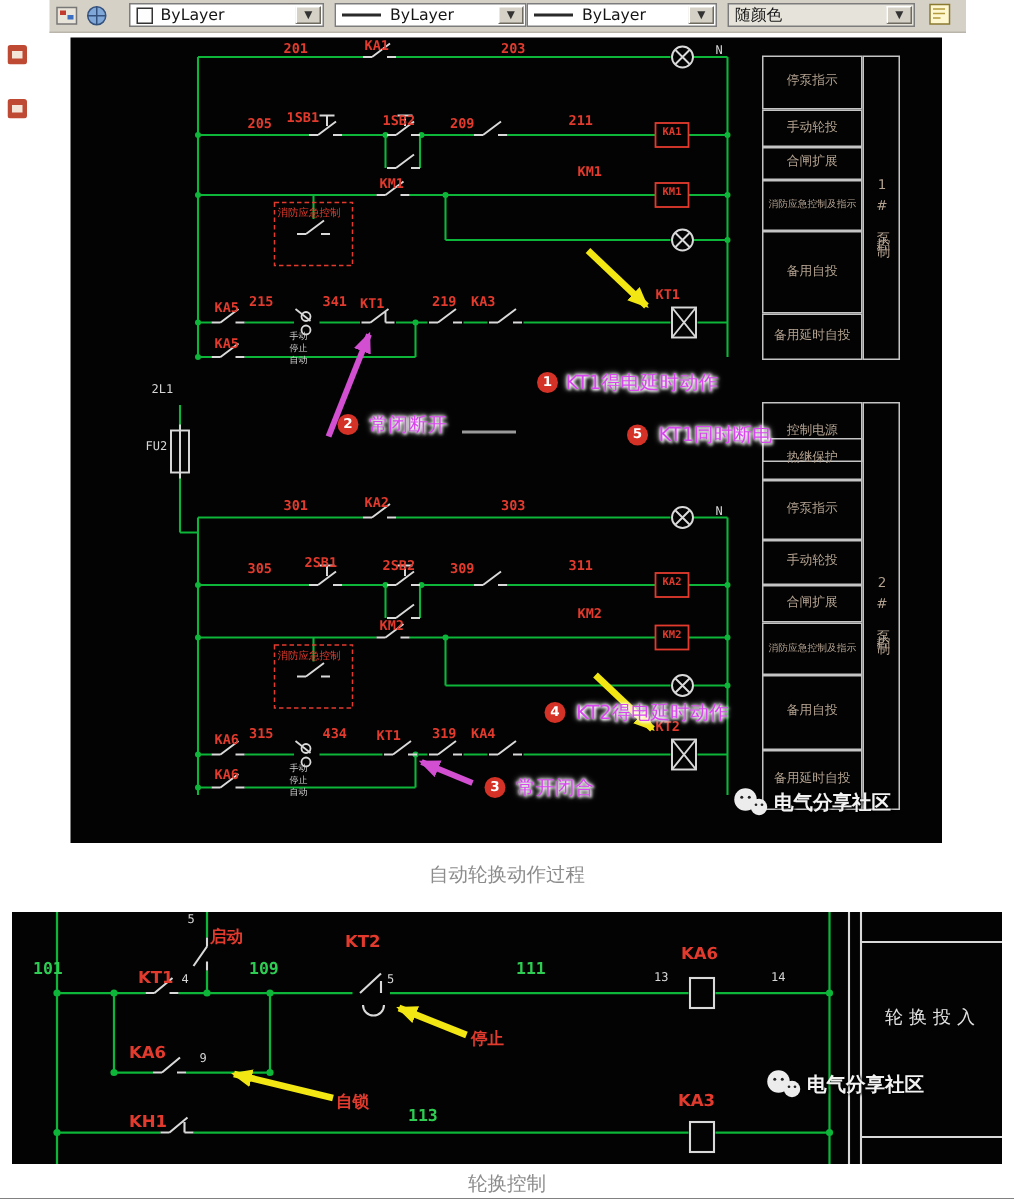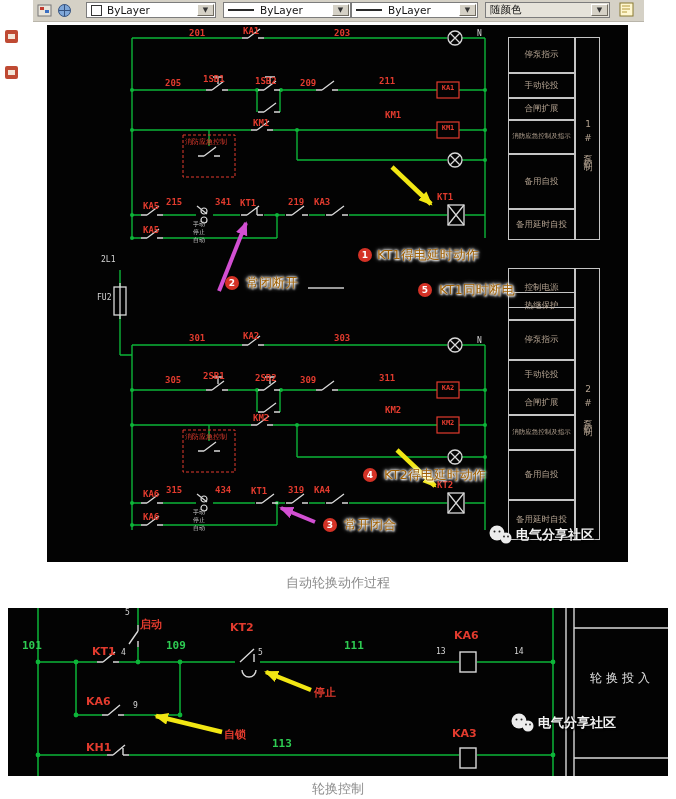--- a/index.html
+++ b/index.html
@@ -33,21 +33,21 @@
   .pr{position:absolute;border:1px solid #c4c4c4;color:#b3a290;font-size:8.5px;display:flex;align-items:center;
       justify-content:center;text-align:left;line-height:1.15;padding:1px;box-sizing:border-box;width:67px}
   .pr.tiny{font-size:6.5px}
   .pside{position:absolute;border:1px solid #c4c4c4;color:#b3a290;font-size:9px;writing-mode:vertical-rl;
       text-orientation:upright;display:flex;align-items:center;justify-content:center;letter-spacing:4px;
       box-sizing:border-box;width:25px;left:67px}
 
   
   .anncircle{position:absolute;width:14px;height:14px;border-radius:50%;background:#d43226;color:#fff;
       font:bold 9px "DejaVu Sans",sans-serif;display:flex;align-items:center;justify-content:center}
-  .anntext{position:absolute;color:#a16207;font:13px "DejaVu Sans",sans-serif;white-space:nowrap;
+  .anntext{position:absolute;color:#d946ef;font:13px "DejaVu Sans",sans-serif;white-space:nowrap;
       text-shadow:0 0 2px #fff,0 0 3px #fff,0 0 5px #fff,1px 1px 2px #fff}
   .graydash{position:absolute;width:36px;height:2px;background:#9a9a9a}
 
   .caption{position:absolute;left:0;width:676px;text-align:center;color:#8c8c8c;font-size:13px}
   .wm{position:absolute;display:flex;align-items:center;gap:4px}
   .wmtext{color:#f2f2f2;font-weight:bold;font-size:13px;text-shadow:1px 1px 2px #000;white-space:nowrap}
   .boxlbl{position:absolute;color:#e2e2e2;font-size:12px;letter-spacing:4px;text-align:center;white-space:nowrap}
   .margicon{position:absolute;left:5px;cursor:default}
 </style>
 </head>
@@ -239,21 +239,21 @@
     <line x1="345" y1="142" x2="384" y2="179" stroke="#f2e713" stroke-width="4.5" marker-end="url(#my)"></line>
     <line x1="350" y1="425" x2="388" y2="461" stroke="#f2e713" stroke-width="4.5" marker-end="url(#my)"></line>
     <line x1="172" y1="266" x2="199" y2="198" stroke="#d24fd2" stroke-width="4" marker-end="url(#mm)"></line>
     <line x1="268" y1="497" x2="234" y2="483" stroke="#d24fd2" stroke-width="4" marker-end="url(#mm)"></line>
   </svg>
 
   <span class="lblr" style="left:142px;top:3px">201</span>
   <span class="lblr" style="left:196px;top:1px">KA1</span>
   <span class="lblr" style="left:287px;top:3px">203</span>
   <span class="lblr" style="left:118px;top:53px">205</span>
-  <span class="lblr" style="left:156px;top:49px">1SB1</span>
+  <span class="lblr" style="left:144px;top:49px">1SB1</span>
   <span class="lblr" style="left:208px;top:51px">1SB2</span>
   <span class="lblr" style="left:253px;top:53px">209</span>
   <span class="lblr" style="left:332px;top:51px">211</span>
   <span class="lblr cl" style="left:390px;top:59px">KA1</span>
   <span class="lblr" style="left:206px;top:93px">KM1</span>
   <span class="lblr" style="left:338px;top:85px">KM1</span>
   <span class="lblr cl" style="left:390px;top:99px">KM1</span>
   <span class="lblr small" style="left:138px;top:112px">消防应急控制</span>
   <span class="lblr" style="left:96px;top:176px">KA5</span>
   <span class="lblr" style="left:119px;top:172px">215</span>

